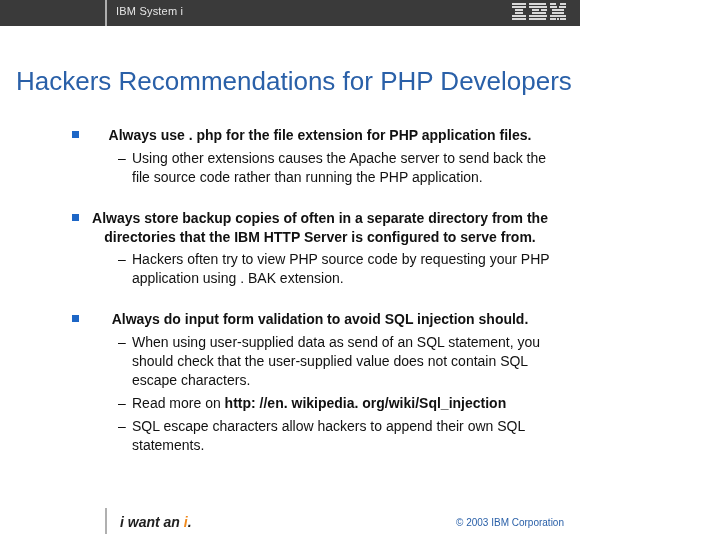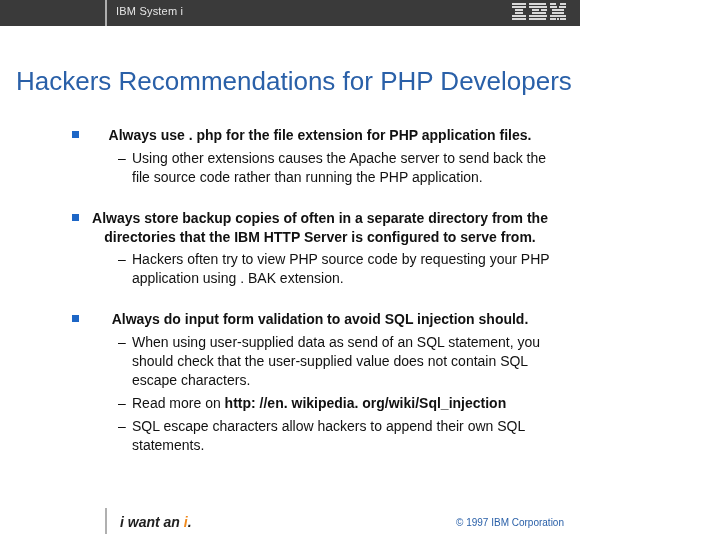--- a/index.html
+++ b/index.html
@@ -99,15 +99,15 @@
         <div class="sub">SQL escape characters allow hackers to append their own SQL statements.</div>
       </div>
     </div>
 
   </div>
 
   <div class="bot-vbar"></div>
   <div class="tagline">
     <span>i want an </span><span class="i-orange">i</span><span>.</span>
   </div>
-  <div class="copyright">© 1997 IBM Corporation</div>
+  <div class="copyright">© 2003 IBM Corporation</div>
 
 </div>
 
 </body></html>

